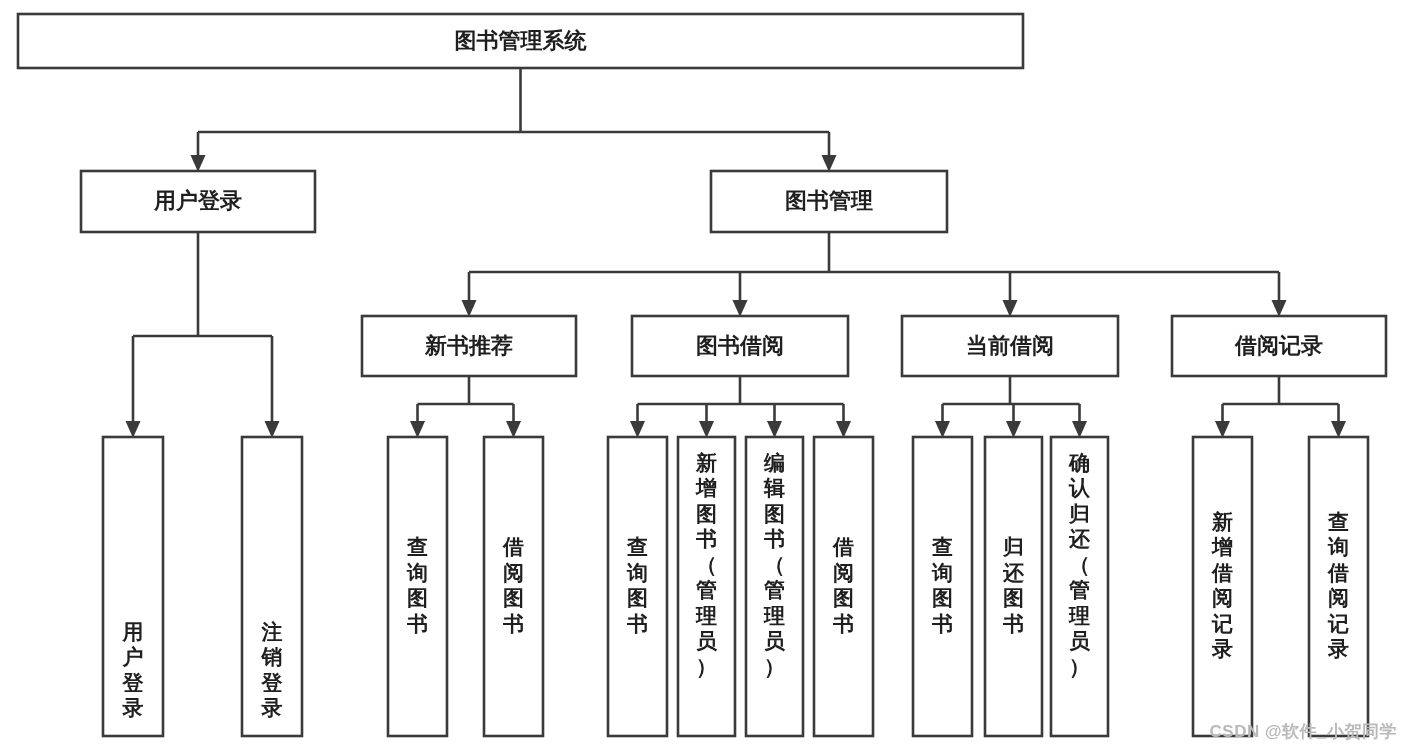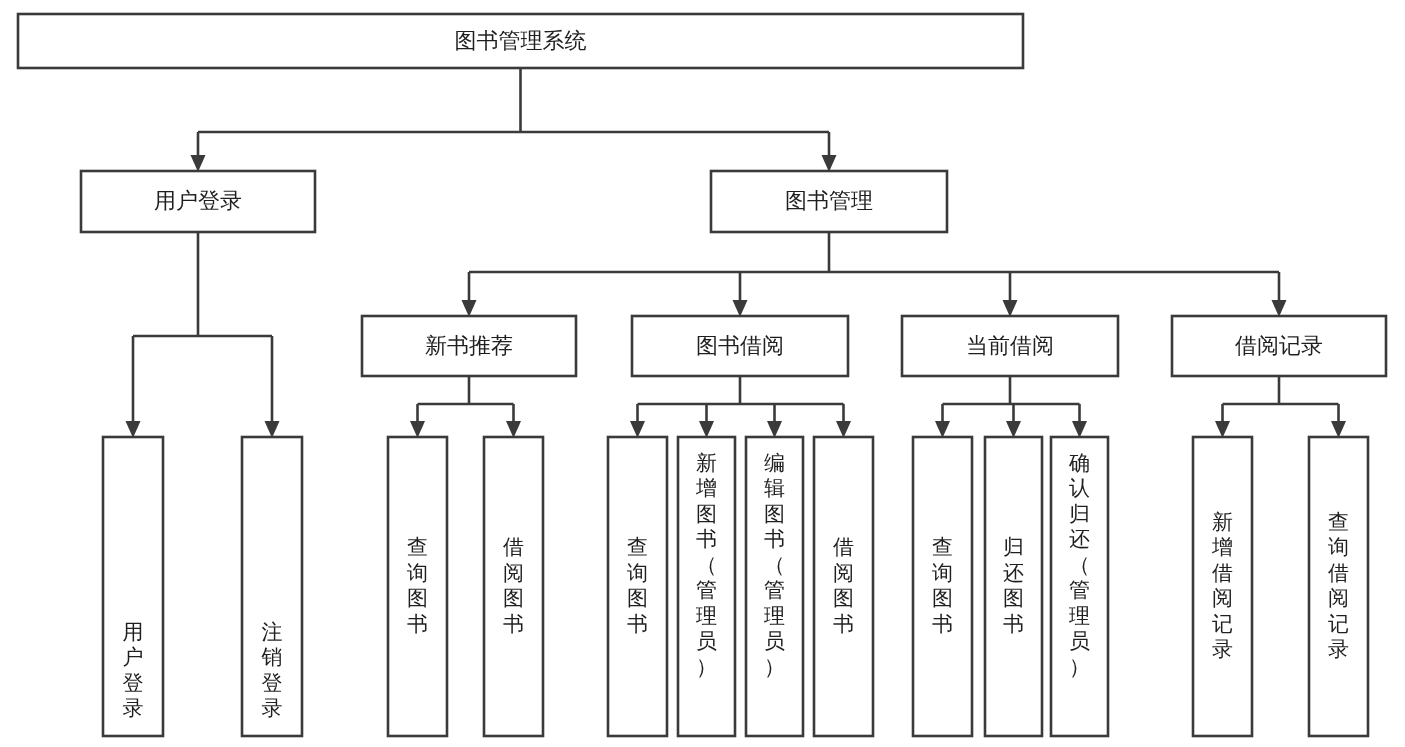--- a/index.html
+++ b/index.html
@@ -2,21 +2,21 @@
 <html><head>
 <meta charset="utf-8">
 <title>图书管理系统 功能结构图</title>
 <style>
   html,body{margin:0;padding:0;background:#ffffff;}
   body{
     width:1405px;height:747px;overflow:hidden;
     font-family:"Liberation Sans","DejaVu Sans",sans-serif;
     color:#1f1f1f;
   }
-  #diagram-root{position:relative;width:1405px;height:747px;background:#fff;}
+  #diagram-root{position:relative;width:1405px;height:747px;background:#fff;font-weight:bold;}
   svg#tree-svg{position:absolute;left:0;top:0;width:1405px;height:747px;display:block;}
   .node-box{fill:#ffffff;stroke:#3a3a3a;stroke-width:2.6;}
   .connector{stroke:#3a3a3a;stroke-width:2.6;fill:none;stroke-linecap:butt;}
   .arrow-head{fill:#3a3a3a;stroke:none;}
   .node-label{
     font-family:"Liberation Sans","DejaVu Sans",sans-serif;
     fill:#1f1f1f;
     text-anchor:middle;
     dominant-baseline:middle;
   }
@@ -183,13 +183,14 @@
           <rect x="1193" y="437" width="59" height="299" class="node-box"></rect>
           <text x="1222.5" class="node-label label-v"><tspan x="1222.5" y="522.75">新</tspan><tspan x="1222.5" y="548.25">增</tspan><tspan x="1222.5" y="573.75">借</tspan><tspan x="1222.5" y="599.25">阅</tspan><tspan x="1222.5" y="624.75">记</tspan><tspan x="1222.5" y="650.25">录</tspan></text>
         </g>
         <g>
           <rect x="1309" y="437" width="59" height="299" class="node-box"></rect>
           <text x="1338.5" class="node-label label-v"><tspan x="1338.5" y="522.75">查</tspan><tspan x="1338.5" y="548.25">询</tspan><tspan x="1338.5" y="573.75">借</tspan><tspan x="1338.5" y="599.25">阅</tspan><tspan x="1338.5" y="624.75">记</tspan><tspan x="1338.5" y="650.25">录</tspan></text>
         </g>
       </g>
   </svg>
 
+  <div class="watermark">CSDN @软件_小贺同学</div>
 </div>
 
 </body></html>

